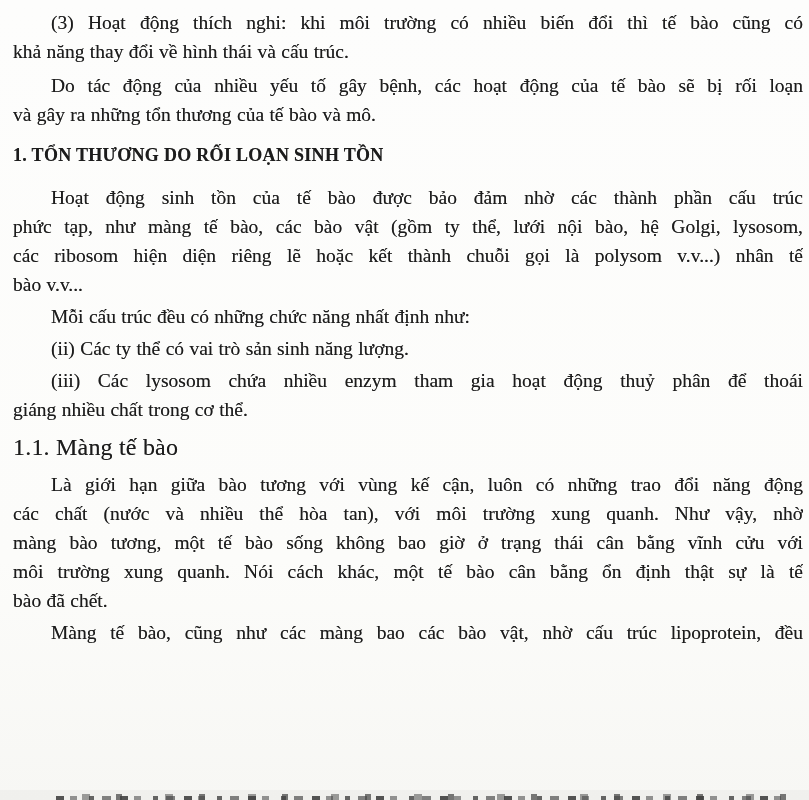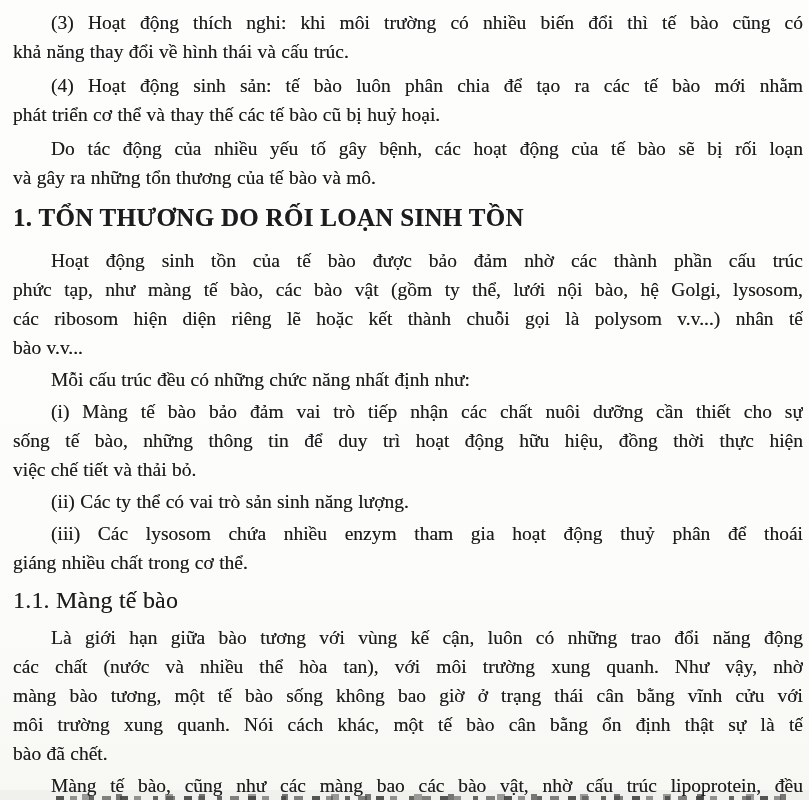--- a/index.html
+++ b/index.html
@@ -39,21 +39,21 @@
     overflow: hidden;
     text-align: justify;
     text-align-last: left;
     word-spacing: 0.5px;
   }
   .ln.indent { text-indent: 38px; }
   .ln.jb { text-align-last: justify; }
   .ln.left { text-align: center; text-align-last: left; }
   .head1 {
     margin: 8px 0 10px 0;
-    font-size: 25px;
+    font-size: 18px;
     line-height: 36px;
     font-weight: bold;
     letter-spacing: 0.3px;
     white-space: nowrap;
   }
   .head2 {
     margin: 6px 0 6px 0;
     font-size: 24px;
     line-height: 34px;
     font-weight: normal;
@@ -96,48 +96,39 @@
 <body>
 
 <div class="page">
   <div class="content">
 
     <div class="para gapped">
       <div class="ln indent jb">(3) Hoạt động thích nghi: khi môi trường có nhiều biến đổi thì tế bào cũng có</div>
       <div class="ln left">khả năng thay đổi về hình thái và cấu trúc.</div>
     </div>
 
-    <div class="para gapped">
-      <div class="ln indent jb">(4) Hoạt động sinh sản: tế bào luôn phân chia để tạo ra các tế bào mới nhằm</div>
-      <div class="ln left">phát triển cơ thể và thay thế các tế bào cũ bị huỷ hoại.</div>
-    </div>
 
     <div class="para gapped">
       <div class="ln indent jb">Do tác động của nhiều yếu tố gây bệnh, các hoạt động của tế bào sẽ bị rối loạn</div>
       <div class="ln left">và gây ra những tổn thương của tế bào và mô.</div>
     </div>
 
     <h1 class="head1">1. TỔN THƯƠNG DO RỐI LOẠN SINH TỒN</h1>
 
     <div class="para">
       <div class="ln indent jb">Hoạt động sinh tồn của tế bào được bảo đảm nhờ các thành phần cấu trúc</div>
       <div class="ln jb">phức tạp, như màng tế bào, các bào vật (gồm ty thể, lưới nội bào, hệ Golgi, lysosom,</div>
       <div class="ln jb">các ribosom hiện diện riêng lẽ hoặc kết thành chuỗi gọi là polysom v.v...) nhân tế</div>
       <div class="ln left">bào v.v...</div>
     </div>
 
     <div class="para">
       <div class="ln indent left">Mỗi cấu trúc đều có những chức năng nhất định như:</div>
     </div>
 
-    <div class="para">
-      <div class="ln indent jb">(i) Màng tế bào bảo đảm vai trò tiếp nhận các chất nuôi dưỡng cần thiết cho sự</div>
-      <div class="ln jb">sống tế bào, những thông tin để duy trì hoạt động hữu hiệu, đồng thời thực hiện</div>
-      <div class="ln left">việc chế tiết và thải bỏ.</div>
-    </div>
 
     <div class="para">
       <div class="ln indent left">(ii) Các ty thể có vai trò sản sinh năng lượng.</div>
     </div>
 
     <div class="para">
       <div class="ln indent jb">(iii) Các lysosom chứa nhiều enzym tham gia hoạt động thuỷ phân để thoái</div>
       <div class="ln left">giáng nhiều chất trong cơ thể.</div>
     </div>
 

